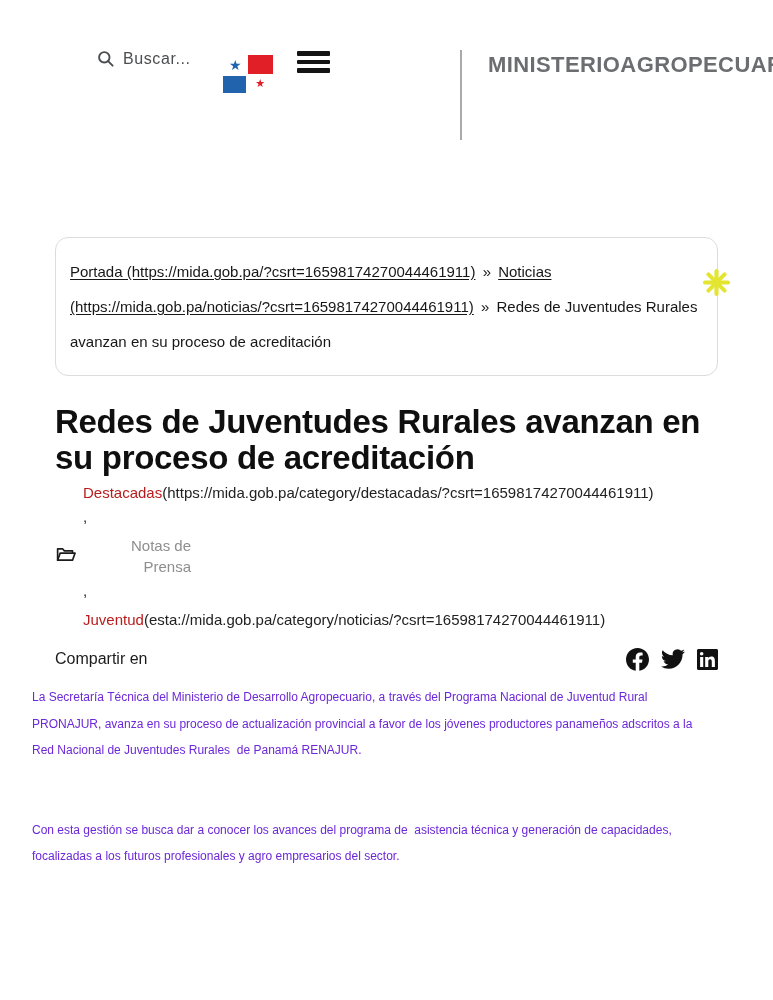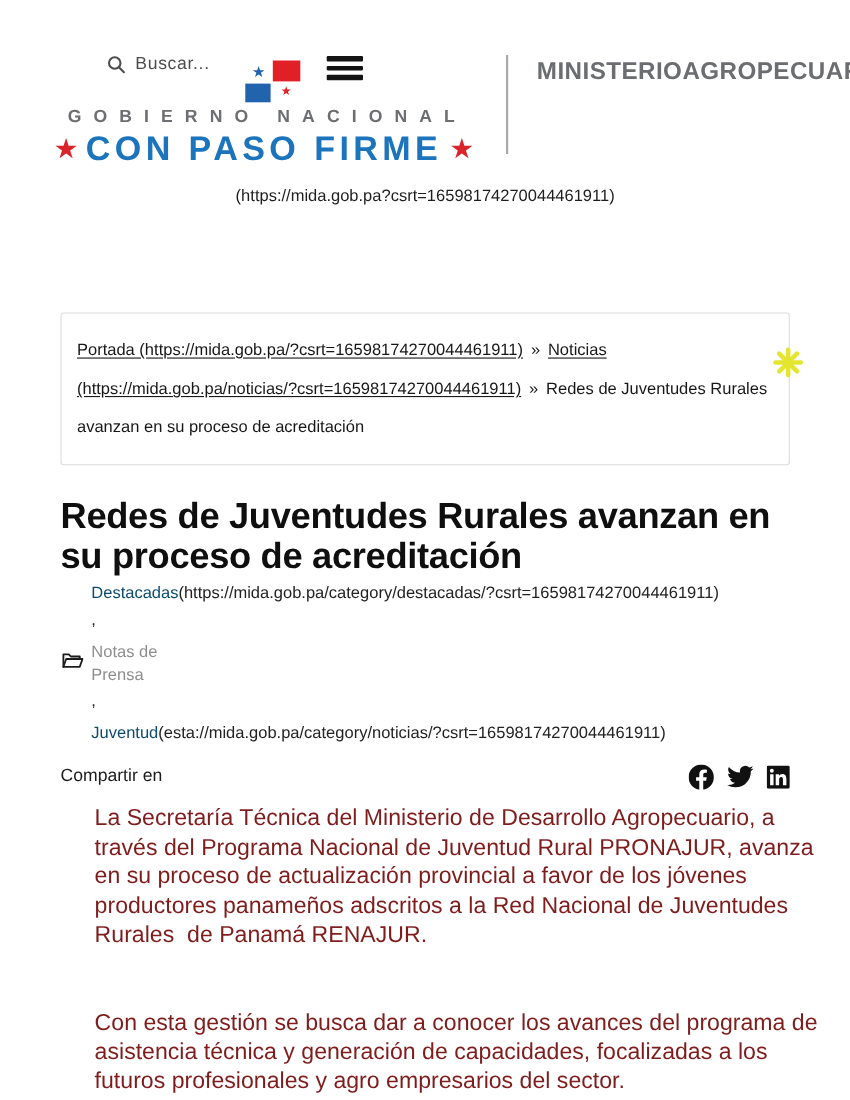--- a/index.html
+++ b/index.html
@@ -27,51 +27,51 @@
   .logo-main { text-align:center; color:#1b74bc; font-size:31px; font-weight:700; letter-spacing:4px; white-space:nowrap; margin-top:1px; }
   .logo-main .star { color:#d9242b; font-size:22px; letter-spacing:0; vertical-align:2px; padding:0 8px; }
 
   .header-right { border-left:2px solid #a7a9ac; margin-left:20px; margin-top:10px; padding-left:26px; height:90px;
                   display:flex; justify-content:center;
                   color:#6b6d70; font-weight:700; font-size:22px; line-height:29.5px; letter-spacing:0.4px; cursor:pointer; }
 
   .home-url { text-align:center; font-size:15px; color:#1e1e1e; margin-top:17px; cursor:pointer; }
 
   
-  .breadcrumb-box { margin:97px 55px 0 55px; border:1px solid #dcdcdc; border-radius:3px; padding:16px 14px;
+  .breadcrumb-box { margin:97px 55px 0 55px; border:1px solid #dcdcdc; border-radius:13px; padding:16px 14px;
                     font-size:15px; line-height:35px; color:#171717; position:relative; background:#fff; }
   .bc-link { text-decoration:underline; text-underline-offset:2px; cursor:pointer; }
   .bc-sep { padding:0 3px; }
   .asterisk { position:absolute; right:-14px; top:30px; }
 
   
   .post-title { margin:28px 55px 0 55px; width:670px; font-size:33px; line-height:36px; font-weight:700;
                 color:#0f0f0f; letter-spacing:-0.3px; font-family:"Liberation Sans", sans-serif; }
 
   .meta-date { position:relative; display:flex; align-items:center; gap:9px; margin:7px 55px 0 55px;
                font-size:15.5px; font-weight:700; color:#1c1c1c; height:20px; }
   .meta-date svg { flex:none; }
   .date-divider { position:absolute; left:177px; top:-2px; width:1.5px; height:41px; background:#cccccc; }
 
   .meta-cats { display:flex; align-items:center; gap:7px; margin:6px 55px 0 55px; }
   .cats { font-size:15px; line-height:21px; color:#222; }
-  .cat-name { color:#0c4a6e;margin-top:40px; }
+  .cat-name { color:#b91c1c;margin-top:40px; }
   .cat-url { color:#222222; }
   .cat-line { cursor:pointer; }
   .cat-comma { margin:3px 0 8px 0; color:#222; }
   .cat-cols { display:flex; cursor:pointer; }
-  .cat-col-name { width:108px; flex:none; color:#8e8e8e; }
+  .cat-col-name { width:108px; flex:none; color:#8e8e8e;text-align:right; }
   .cat-col-url { width:346px; word-break:break-all; color:#222222; }
 
   .share-row { display:flex; align-items:center; margin:17px 55px 0 55px; height:24px;justify-content:space-between; }
   .share-label { font-size:16px; color:#1b1b1b; }
   .share-icons { display:flex; align-items:center; gap:12px; margin-left:172px; }
   .share-icons span { display:inline-flex; cursor:pointer; }
 
-  .post-body { margin:13px 55px 0 86px; width:665px; font-size:21px; line-height:26.6px; color:#7f1d1d; }
+  .post-body { margin:13px 55px 0 32px; width:665px; font-size:12px; line-height:26.6px; color:#6d28d9; }
   .post-body p { margin:0; white-space:pre-wrap; }
   .post-body p + p { margin-top:53px; }
 </style>
 </head>
 <body>
 
 <div class="page">
 
   <header class="site-header">
     <div class="header-left">
@@ -94,35 +94,28 @@
           <div class="fcell br">
               <span class="fstar red">★</span>
             </div>
         </div>
         <button class="hamburger" aria-label="menu">
           <span class="bar"></span>
             <span class="bar"></span>
             <span class="bar"></span>
         </button>
       </div>
-      <div class="logo">
-        <div class="logo-top">GOBIERNO NACIONAL</div>
-        <div class="logo-main">
-          <span class="star">★</span><span>CON PASO FIRME</span><span class="star">★</span>
-        </div>
-      </div>
     </div>
     <div class="header-right">
       <div>MINISTERIO</div>
       <div>AGROPECUARIO</div>
       <div>DE DESARROLLO</div>
     </div>
   </header>
 
-  <div class="home-url">(https://mida.gob.pa?csrt=16598174270044461911)</div>
 
   <nav class="breadcrumb-box">
     <span class="bc-link">Portada (https://mida.gob.pa/?csrt=16598174270044461911)</span>
     <span class="bc-sep">»</span>
     <span class="bc-link">Noticias (https://mida.gob.pa/noticias/?csrt=16598174270044461911)</span>
     <span class="bc-sep">»</span>
     <span class="bc-current">Redes de Juventudes Rurales avanzan en su proceso de acreditación</span>
     <span class="asterisk">
       <svg width="29" height="29" viewBox="0 0 24 24" fill="none" stroke="#e3e52f" stroke-width="3.4" stroke-linecap="round">
         <line x1="12" y1="2.5" x2="12" y2="21.5"></line>

